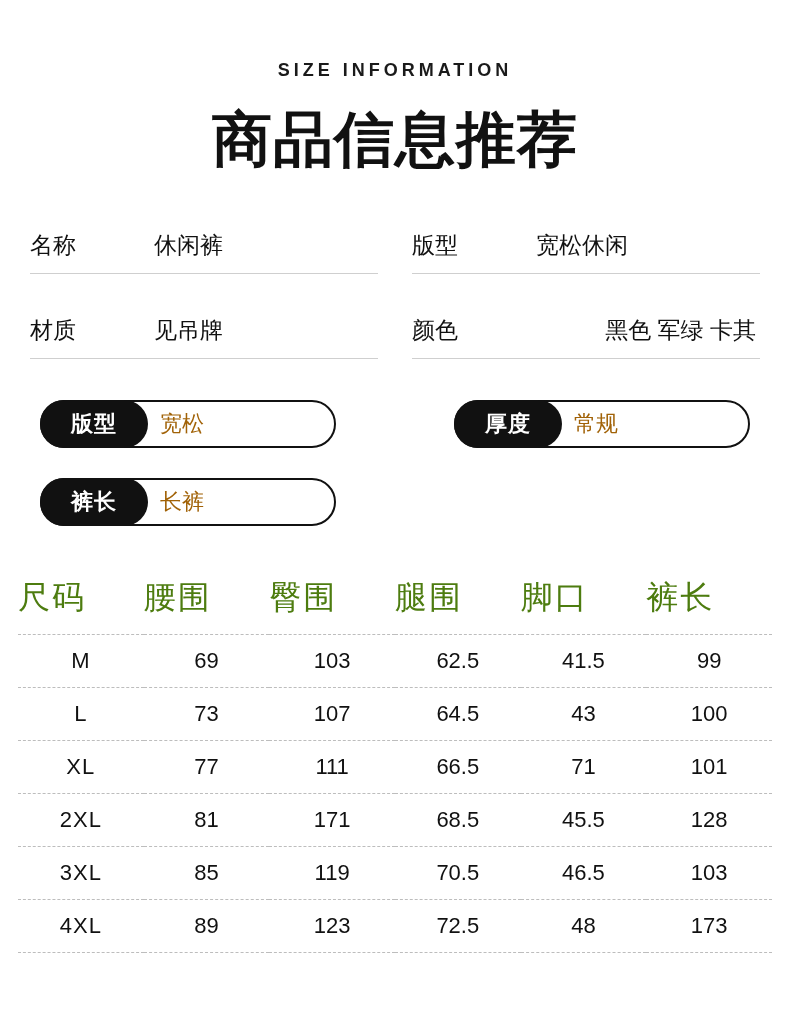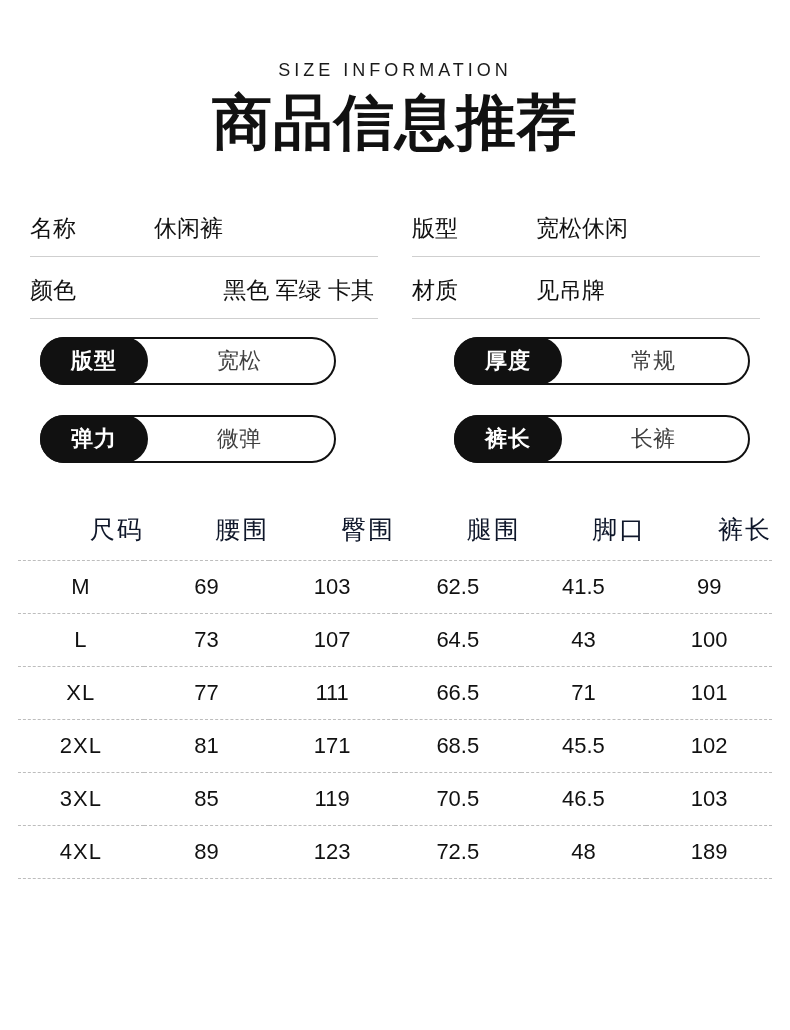--- a/index.html
+++ b/index.html
@@ -18,50 +18,50 @@
     position: relative;
     width: 790px;
     height: 1030px;
     box-sizing: border-box;
   }
 
   
   .eyebrow {
     text-align: center;
     font-size: 18px;
-    font-weight: normal;
+    font-weight: bold;
     letter-spacing: 4px;
     color: #1a1a1a;
     margin-top: 60px;
   }
   .main-title {
     text-align: center;
     font-size: 60px;
     font-weight: bold;
     color: #111111;
     letter-spacing: 1px;
-    margin-top: 8px;
+    margin-top: 25px;
     line-height: 1.1;
     font-family: "DejaVu Sans", "Liberation Sans", sans-serif;
   }
 
   
   .attr-grid {
     margin-top: 52px;
     padding: 0 30px;
     display: flex;
     flex-wrap: wrap;
     justify-content: space-between;
   }
   .attr-cell {
     width: 348px;
     box-sizing: border-box;
     border-bottom: 1.5px solid #cfcfcf;
     padding: 6px 0 12px 0;
-    margin-bottom: 12px;
+    margin-bottom: 35px;
     display: flex;
     align-items: baseline;
   }
   .attr-label {
     font-size: 23px;
     color: #111;
     width: 124px;
     flex: none;
   }
   .attr-value {
@@ -108,42 +108,42 @@
     font-weight: bold;
     display: flex;
     align-items: center;
     justify-content: center;
     box-sizing: border-box;
     letter-spacing: 1px;
   }
   .pill-value {
     margin-left: 118px;
     font-size: 22px;
-    color: #404040;
+    color: #a16207;
     flex: 1;
-    text-align: center;
+    text-align: left;
     padding-right: 16px;
   }
 
   
   .size-table {
     margin-top: 14px;
     padding: 0 18px;
   }
   table {
     width: 100%;
     border-collapse: collapse;
     table-layout: fixed;
   }
   thead th {
-    font-size: 25px;
+    font-size: 32px;
     font-weight: normal;
-    color: #0f172a;
+    color: #4d7c0f;
     padding: 6px 0 14px 0;
-    text-align: right;
+    text-align: left;
     letter-spacing: 2px;
   }
   tbody td {
     font-size: 22px;
     color: #111;
     text-align: center;
     padding: 13px 0;
     border-top: 1.5px dashed #bdbdbd;
   }
   tbody tr:first-child td {
@@ -178,47 +178,43 @@
       <span class="attr-label">名称</span>
       <span class="attr-value">休闲裤</span>
     </div>
 
     <div class="attr-cell">
       <span class="attr-label">版型</span>
       <span class="attr-value">宽松休闲</span>
     </div>
 
     <div class="attr-cell">
+      <span class="attr-label">材质</span>
+      <span class="attr-value">见吊牌</span>
+    </div>
+
+    <div class="attr-cell">
       <span class="attr-label">颜色</span>
       <span class="attr-value wide">黑色 军绿 卡其</span>
-    </div>
-
-    <div class="attr-cell">
-      <span class="attr-label">材质</span>
-      <span class="attr-value">见吊牌</span>
     </div>
 
   </div>
 
   <div class="pill-grid">
 
     <div class="pill">
       <span class="pill-tag">版型</span>
       <span class="pill-value">宽松</span>
     </div>
 
     <div class="pill">
       <span class="pill-tag">厚度</span>
       <span class="pill-value">常规</span>
     </div>
 
-    <div class="pill">
-      <span class="pill-tag">弹力</span>
-      <span class="pill-value">微弹</span>
-    </div>
 
     <div class="pill">
       <span class="pill-tag">裤长</span>
       <span class="pill-value">长裤</span>
     </div>
 
   </div>
 
   <div class="size-table">
     <table>
@@ -256,36 +252,36 @@
           <td>66.5</td>
           <td>71</td>
           <td>101</td>
         </tr>
         <tr>
           <td class="size-col">2XL</td>
           <td>81</td>
           <td>171</td>
           <td>68.5</td>
           <td>45.5</td>
-          <td>102</td>
+          <td>128</td>
         </tr>
         <tr>
           <td class="size-col">3XL</td>
           <td>85</td>
           <td>119</td>
           <td>70.5</td>
           <td>46.5</td>
           <td>103</td>
         </tr>
         <tr>
           <td class="size-col">4XL</td>
           <td>89</td>
           <td>123</td>
           <td>72.5</td>
           <td>48</td>
-          <td>189</td>
+          <td>173</td>
         </tr>
       </tbody>
     </table>
   </div>
 
 
 </div>
 
 </body></html>

